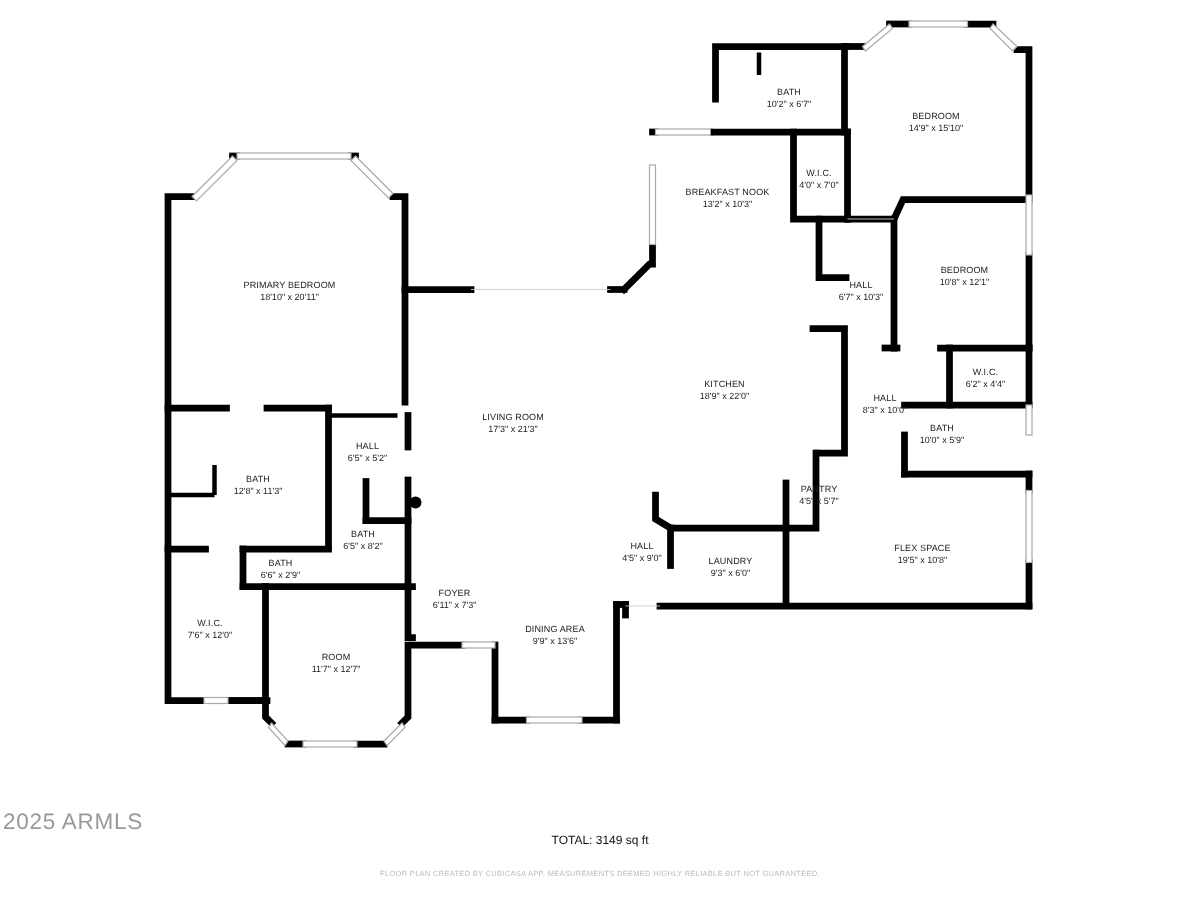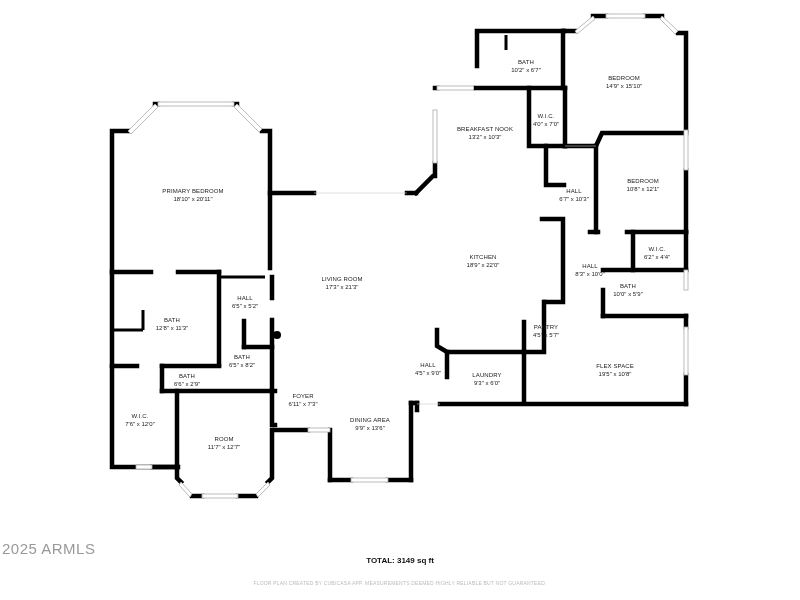--- a/index.html
+++ b/index.html
@@ -5,21 +5,21 @@
   html, body { margin:0; padding:0; background:#ffffff; }
   body { width:800px; height:600px; position:relative; overflow:hidden; font-family:"Liberation Sans", sans-serif; }
   #plan { position:absolute; left:0; top:0; width:800px; height:600px; }
   .label { position:absolute; transform:translate(-50%, -50%); text-align:center; color:#222; white-space:nowrap; line-height:8px; }
   .label .name { font-size:6px; letter-spacing:0.1px; display:block; }
   .label .dim { font-size:6px; display:block; }
   .wall { stroke:#000; stroke-width:4.5; fill:none; stroke-linecap:square; }
   .thin { stroke:#000; stroke-width:3; fill:none; }
   .win { stroke:#aaa; stroke-width:0.8; fill:#fff; }
   .opening { stroke:#ccc; stroke-width:0.6; fill:none; }
-  #total { position:absolute; left:400px; top:560px; transform:translate(-50%,-50%); font-size:8px; font-weight:bold; color:#111; }
+  #total { position:absolute; left:400px; top:560px; transform:translate(-50%,-50%); font-size:8px; font-weight:normal; color:#111; }
   #disclaimer { position:absolute; left:400px; top:583px; transform:translate(-50%,-50%); font-size:5px; color:#bbb; letter-spacing:0.2px; white-space:nowrap; }
   #watermark { position:absolute; left:2px; top:548px; transform:translateY(-50%); font-size:15px; color:#999; letter-spacing:0.5px; font-weight:300; }
 </style>
 </head>
 <body>
 
 <svg id="plan" viewBox="0 0 800 600" xmlns="http://www.w3.org/2000/svg">
 
   <g>
 

